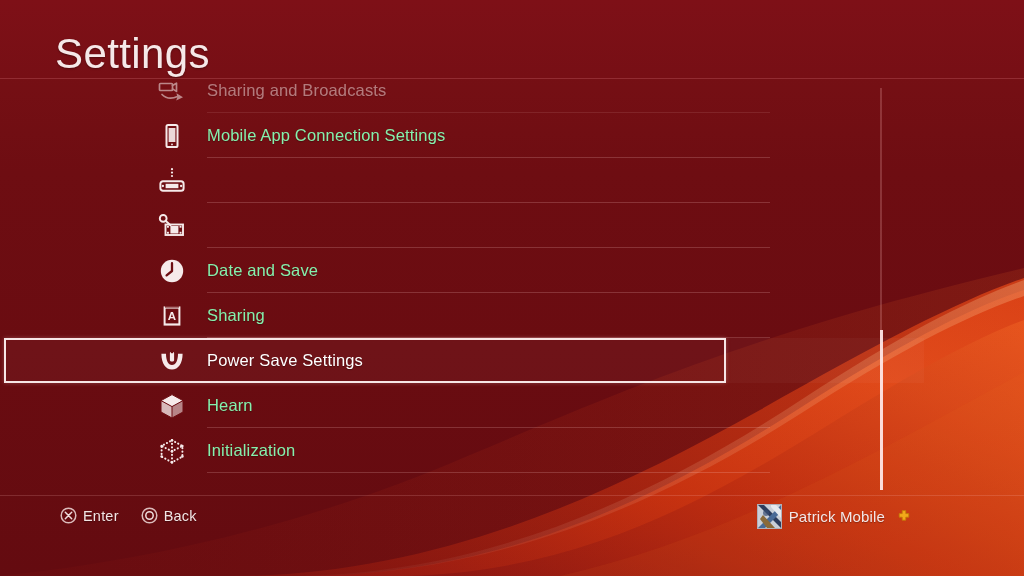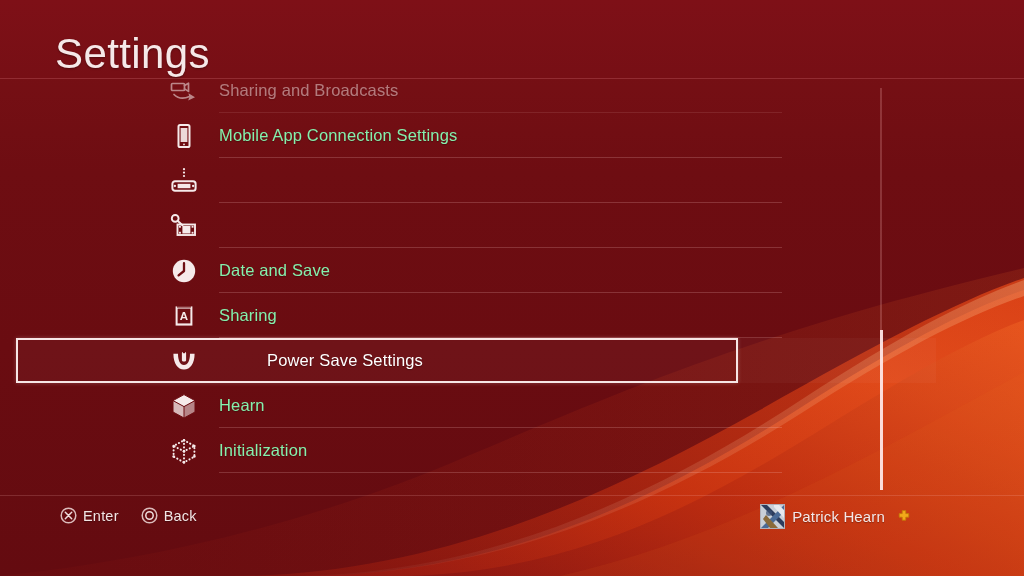--- a/index.html
+++ b/index.html
@@ -59,21 +59,21 @@
     left: 0;
     top: 80px;
     width: 1024px;
     height: 410px;
     z-index: 6;
     overflow: hidden;
   }
 
   #list {
     position: absolute;
-    left: 16px;
+    left: 4px;
     top: 0;
     width: 920px;
   }
 
   .row {
     position: relative;
     height: 45px;
     display: flex;
     align-items: center;
     padding-left: 151px;
@@ -121,21 +121,20 @@
     left: 0px;
     top: 0px;
     width: 722px;
     height: 45px;
     border: 2px solid #f7e6e6;
     box-shadow: 0 0 4px rgba(255,230,230,0.25);
     pointer-events: none;
   }
   .row.selected .label {
     color: #ffffff;
-    margin-left: 48px;
   }
 
   
   #scrollbar-track {
     position: absolute;
     left: 880px;
     top: 88px;
     width: 2px;
     height: 402px;
     background: rgba(255,190,190,0.22);
@@ -436,20 +435,20 @@
     <div id="avatar">
       <svg width="23" height="23" viewBox="0 0 23 23" xmlns="http://www.w3.org/2000/svg">
         <rect width="23" height="23" fill="#c9cfd8"></rect>
         <path d="M0 0 L23 23 L23 17 L6 0 Z" fill="#2d3c5c"></path>
         <path d="M23 0 L0 23 L7 23 L23 7 Z" fill="#4a6a96"></path>
         <path d="M2 14 L9 23 L17 23 L5 10 Z" fill="#8a6a3a"></path>
         <path d="M13 2 L23 13 L23 5 L18 0 L13 0 Z" fill="#e6e9ee"></path>
         <circle cx="8" cy="8" r="3" fill="#3a4f74" opacity="0.7"></circle>
       </svg>
     </div>
-    <div id="username">Patrick Hearn</div>
+    <div id="username">Patrick Mobile</div>
     <div id="ps-plus">
       <svg width="16" height="16" viewBox="0 0 16 16" xmlns="http://www.w3.org/2000/svg">
         <path d="M6.2 1.6 h3.6 v3.0 h3.0 v3.6 h-3.0 v3.0 h-3.6 v-3.0 h-3.0 v-3.6 h3.0 z" fill="#f2a81a" stroke="#c07808" stroke-width="0.8" stroke-linejoin="round"></path>
       </svg>
     </div>
   </div>
 </div>
 
 </body></html>

